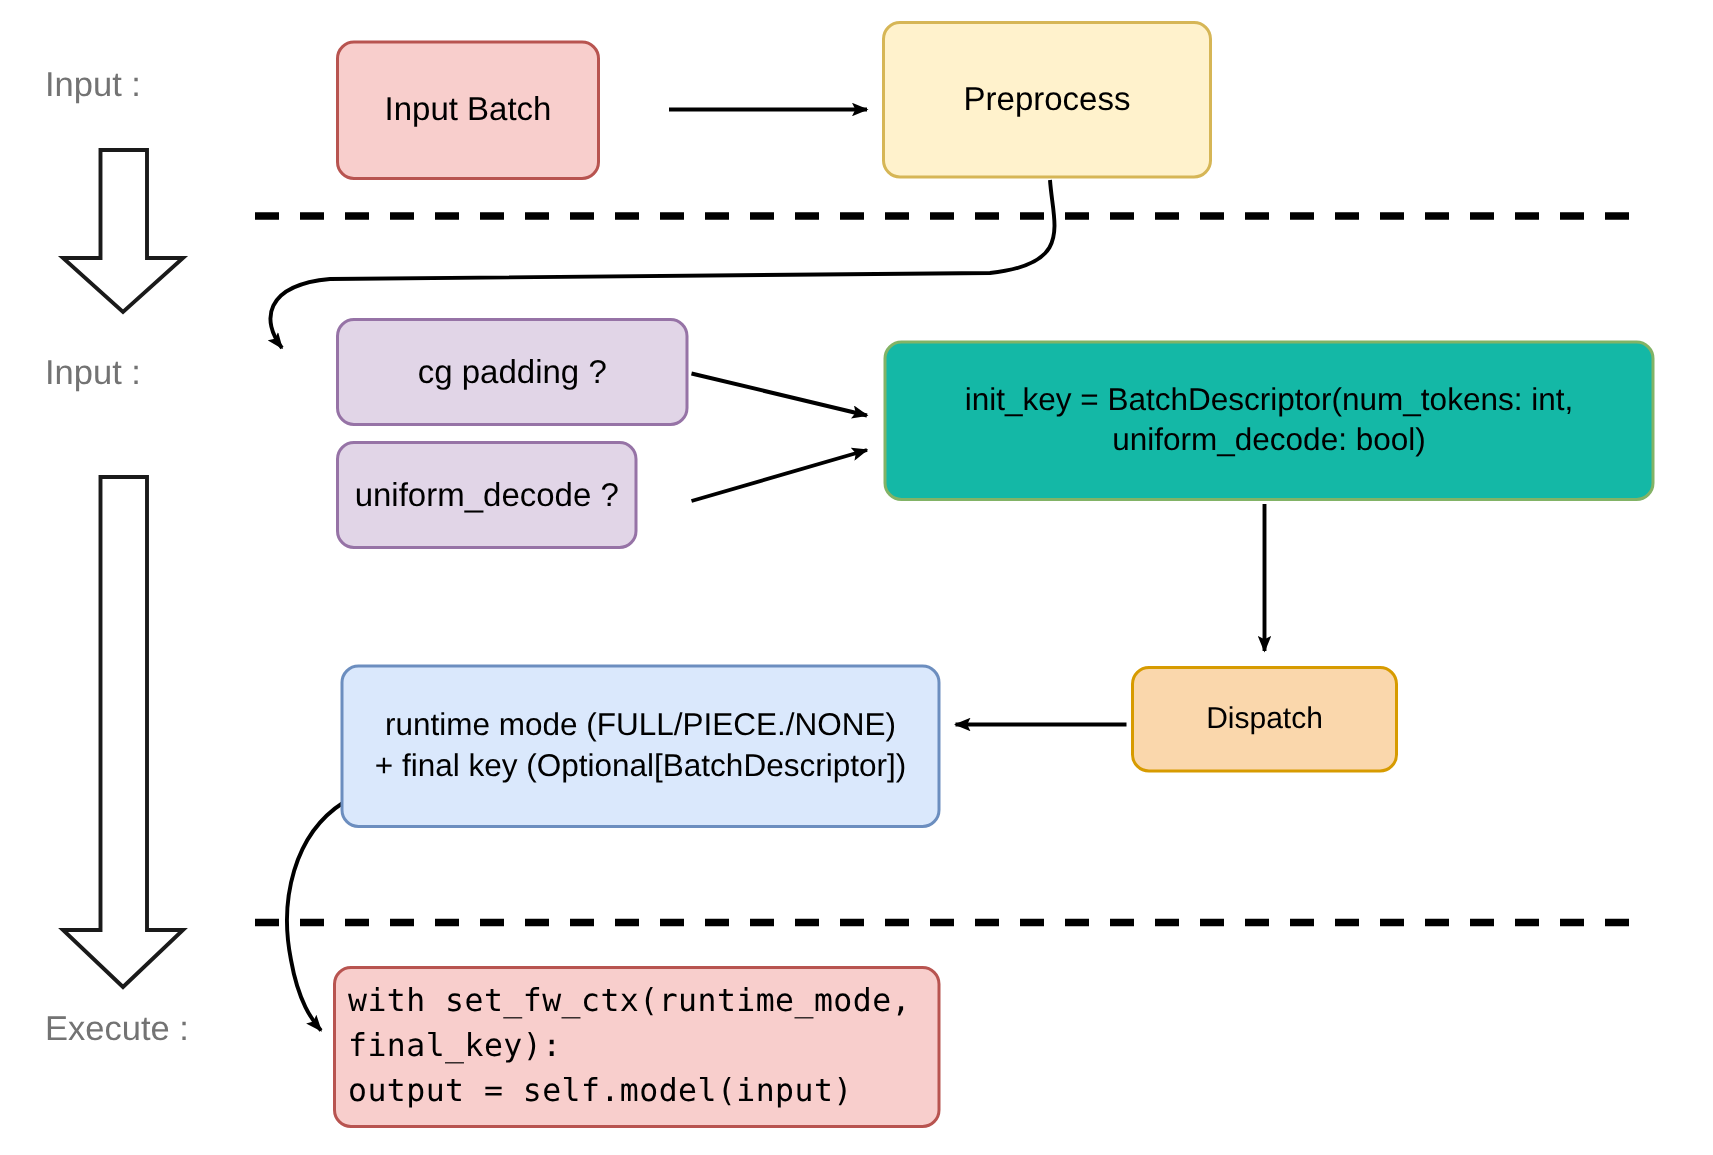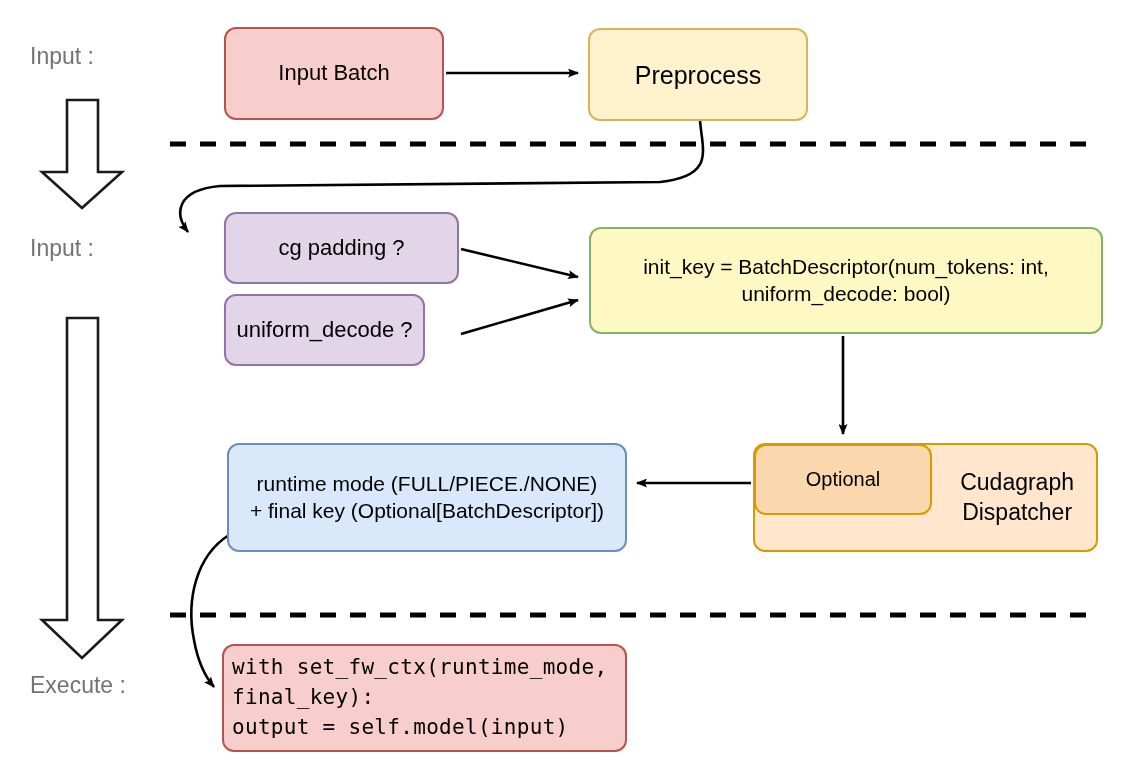--- a/index.html
+++ b/index.html
@@ -54,21 +54,21 @@
   .node-yellow {
     background: #fff2cc;
     border-color: #d6b656;
   }
   .node-purple {
     background: #e1d5e7;
     border-color: #9673a6;
     text-align: center;
   }
   .node-green {
-    background: #fef9c3;
+    background: #14b8a6;
     border-color: #82b366;
   }
   .node-blue {
     background: #dae8fc;
     border-color: #6c8ebf;
     text-align: center;
   }
   .node-orange-outer {
     background: #ffe6cc;
     border-color: #d79b00;
@@ -139,36 +139,33 @@
 
     <g>
       <path d="M 67,318 L 98,318 L 98,620 L 122,620 L 82,658 L 42,620 L 67,620 Z" fill="#ffffff" stroke="#1a1a1a" stroke-width="2.6" stroke-linejoin="miter"></path>
     </g>
   </svg>
 
   <div class="stage-label" style="left:30px; top:43px;">Input :</div>
   <div class="stage-label" style="left:30px; top:235px;">Input :</div>
   <div class="stage-label" style="left:30px; top:672px;text-align:center;">Execute :</div>
 
-  <div class="node node-pink" style="left:224px; top:27px; width:220px; height:93px; font-size:22px;">Input Batch</div>
+  <div class="node node-pink" style="left:224px; top:27px; width:176px; height:93px; font-size:22px;">Input Batch</div>
 
-  <div class="node node-yellow" style="left:588px; top:28px; width:220px; height:93px; font-size:25px;">Preprocess</div>
+  <div class="node node-yellow" style="left:588px; top:14px; width:220px; height:105px; font-size:22px;">Preprocess</div>
 
   <div class="node node-purple" style="left:224px; top:212px; width:235px; height:72px; font-size:22px;">cg padding ?</div>
 
   <div class="node node-purple" style="left:224px; top:294px; width:201px; height:72px; font-size:22px;">uniform_decode ?</div>
 
   <div class="node node-green" style="left:589px; top:227px; width:514px; height:107px; font-size:21px;">init_key = BatchDescriptor(num_tokens: int,
 uniform_decode: bool)</div>
 
-  <div class="node node-orange-outer" style="left:753px; top:443px; width:345px; height:109px; font-size:23px;
-              justify-content:flex-end; padding-right:22px;">Cudagraph
-Dispatcher</div>
 
-  <div class="node node-orange-inner" style="left:754px; top:444px; width:178px; height:71px; font-size:20px;">Optional</div>
+  <div class="node node-orange-inner" style="left:754px; top:444px; width:178px; height:71px; font-size:20px;">Dispatch</div>
 
   <div class="node node-blue" style="left:227px; top:443px; width:400px; height:109px; font-size:21px;">runtime mode (FULL/PIECE./NONE)
 + final key (Optional[BatchDescriptor])</div>
 
   <div class="node node-pink code-node" style="left:222px; top:644px; width:405px; height:108px; ">with set_fw_ctx(runtime_mode, final_key):
     output = self.model(input)</div>
 
 </div>
 
 </body></html>

